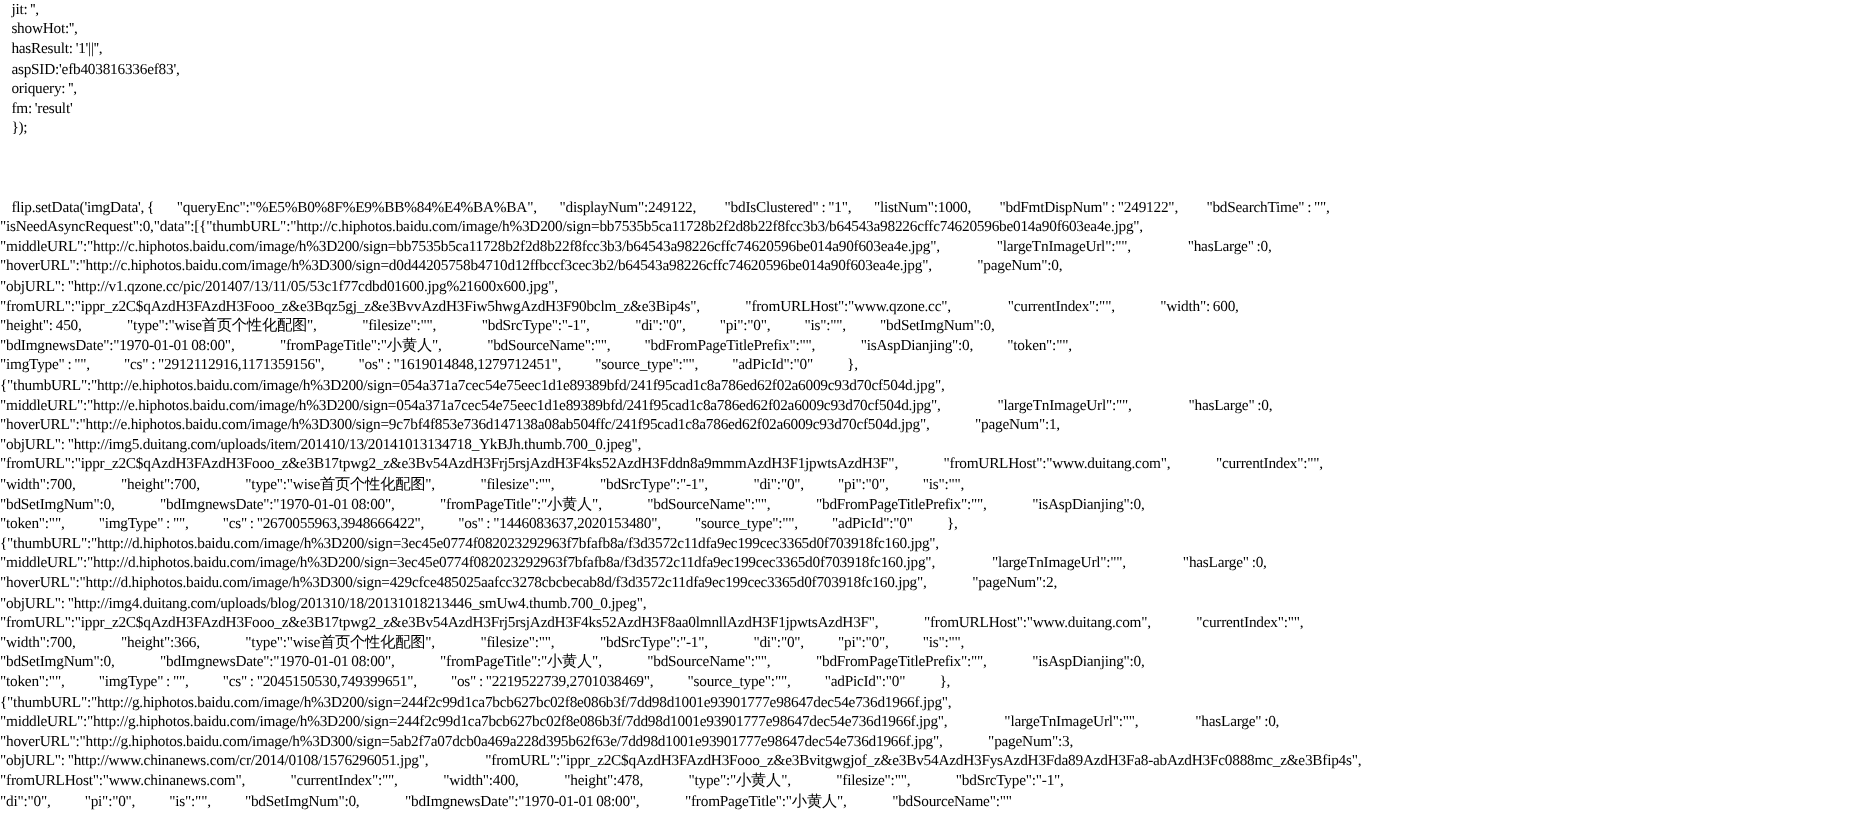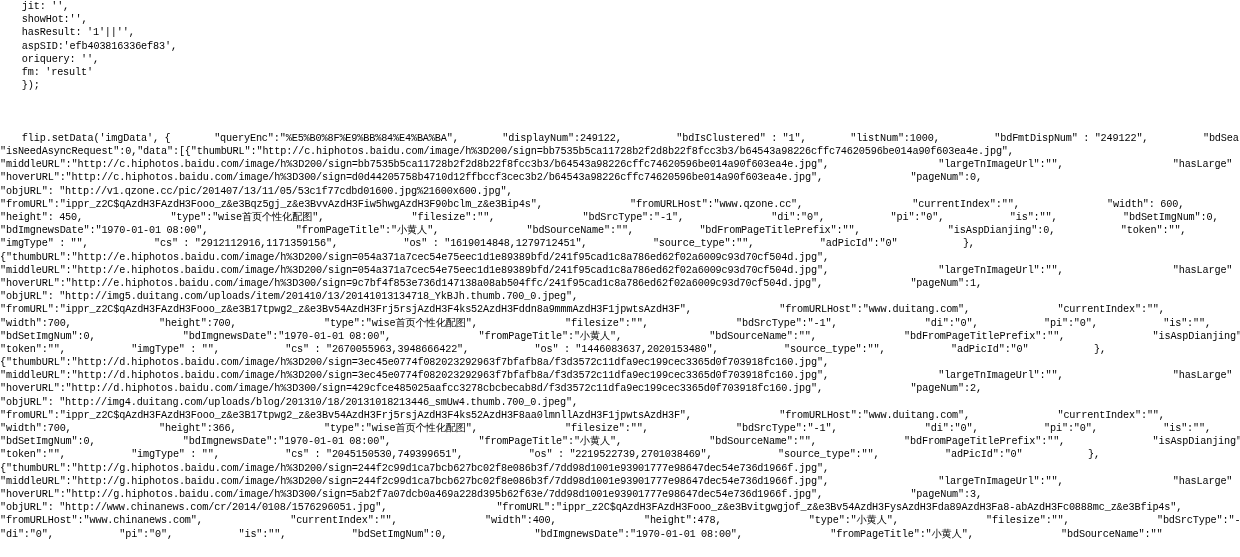--- a/index.html
+++ b/index.html
@@ -11,21 +11,21 @@
   body {
     width: 1240px;
     height: 557px;
     overflow: hidden;
     font-family: "Liberation Mono", "DejaVu Sans Mono", monospace;
   }
   #source-view {
     padding: 0;
     margin: 0;
     color: #000000;
-    font-family: Liberation Mono, monospace;
+    font-family: Liberation Serif, serif;
     font-size: 10.2px;
     line-height: 13.2px;
     white-space: pre;
     letter-spacing: -0.15px;
     word-spacing: -0.5px;
   }
   .srcline {
     white-space: pre;
     display: block;
     height: 13.2px;

